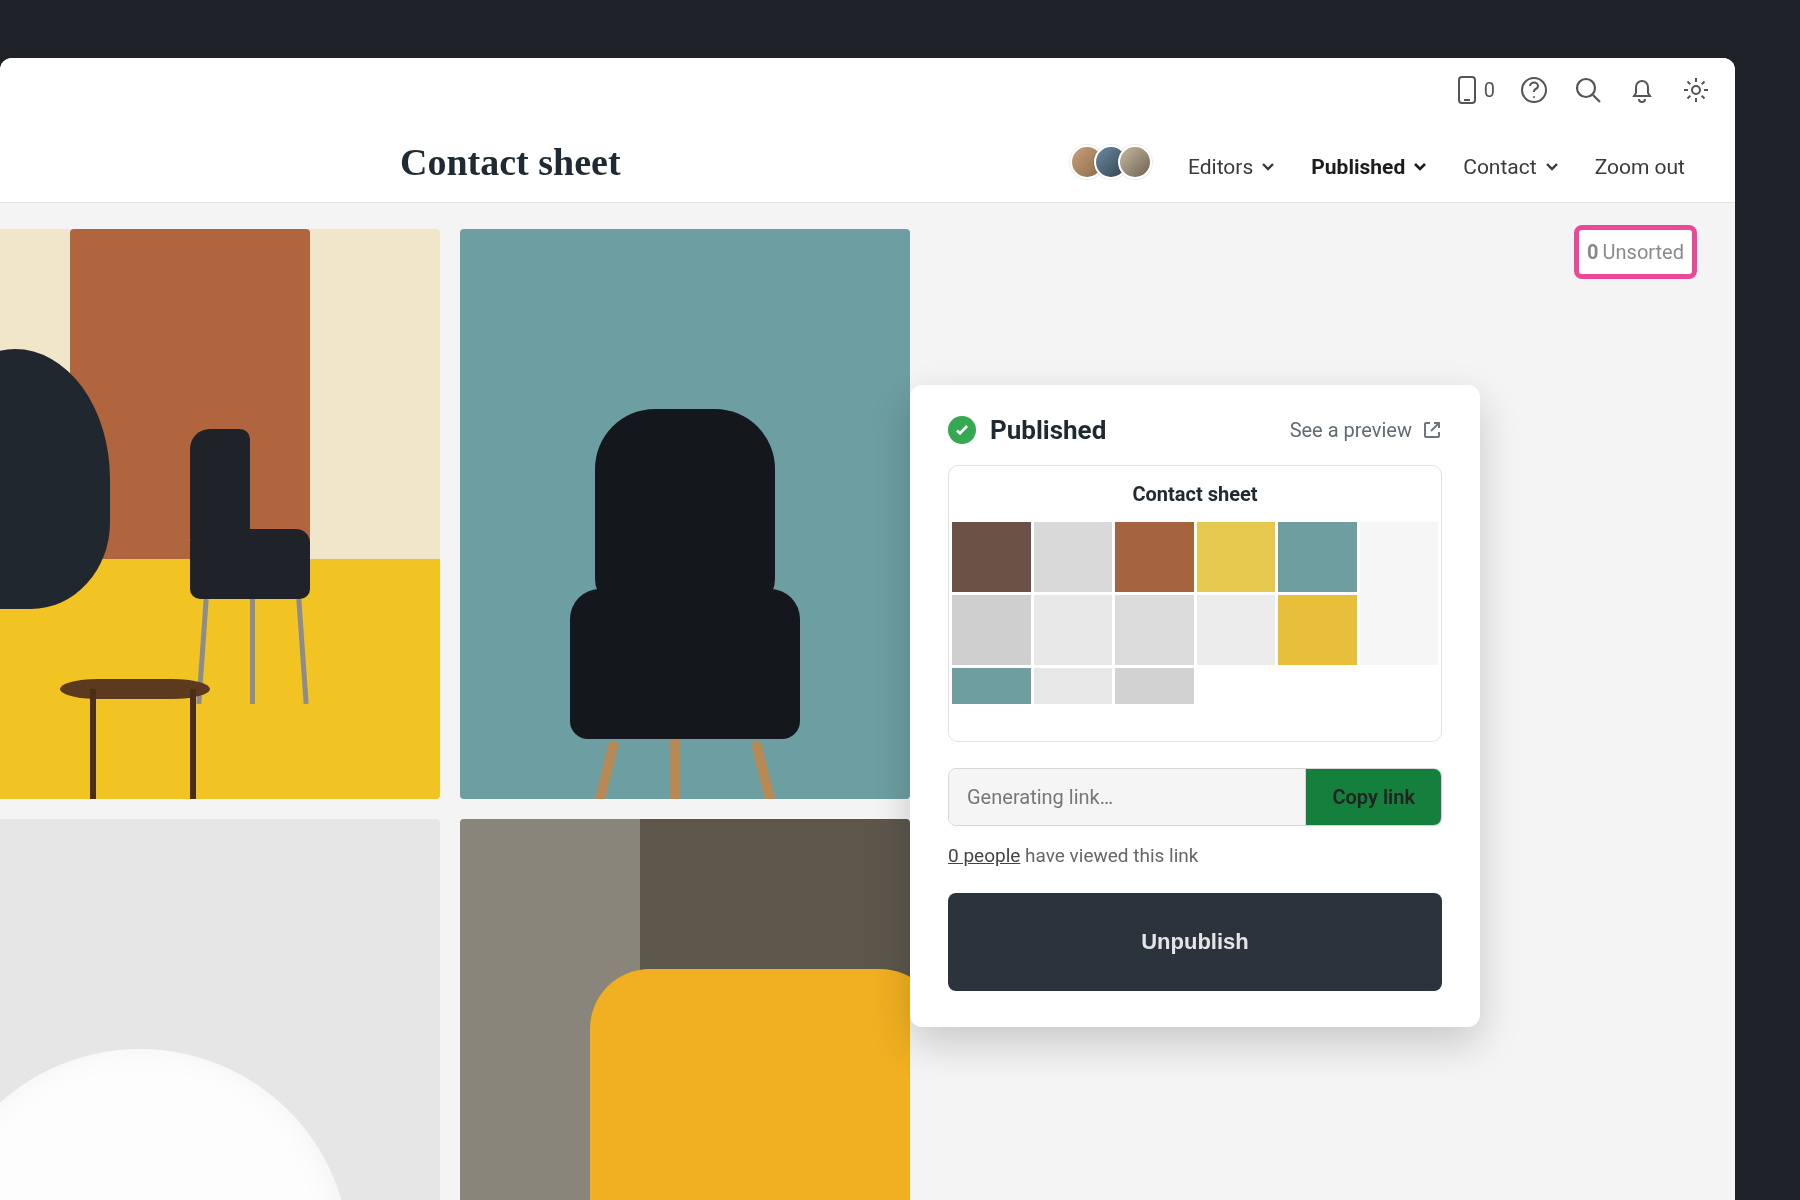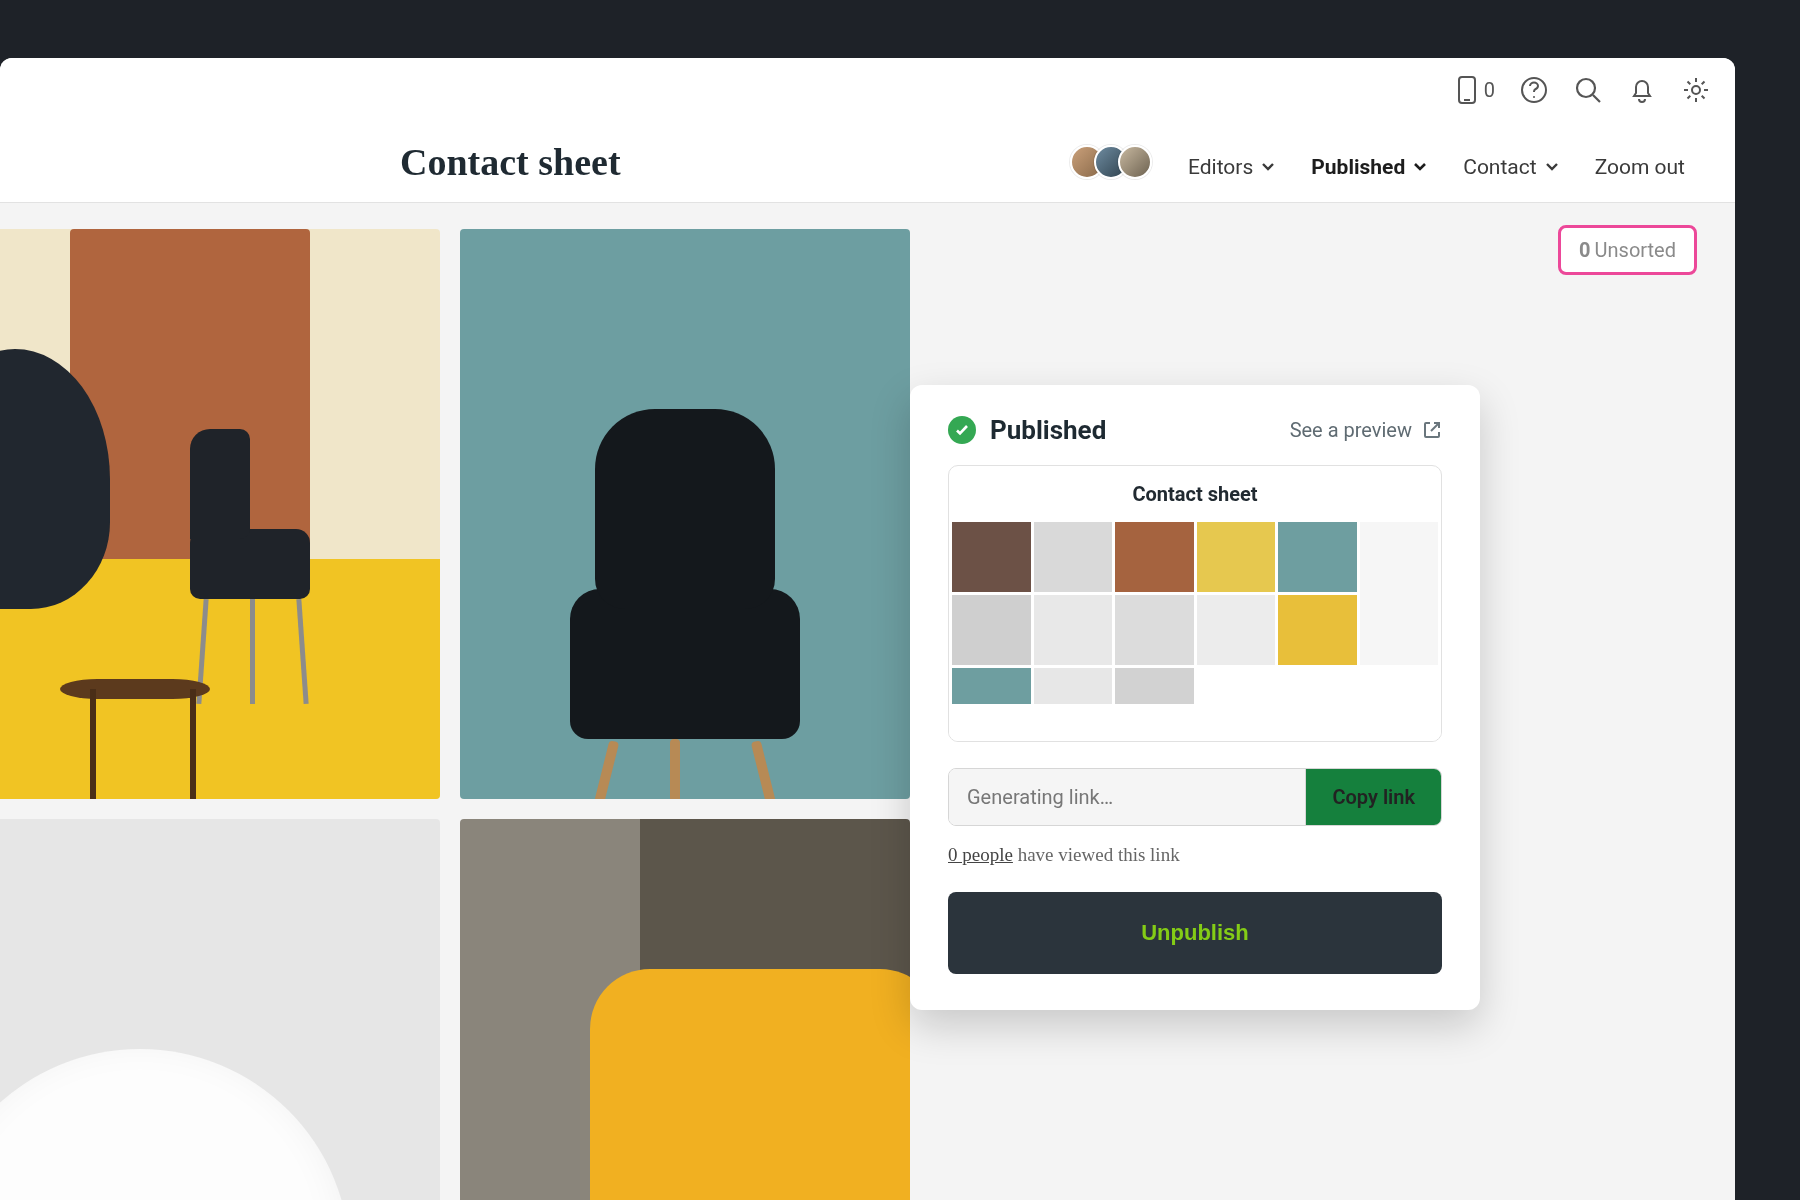--- a/index.html
+++ b/index.html
@@ -134,23 +134,23 @@
 
   .sc4{background:linear-gradient(90deg,#8a857b 0 40%,#5c564b 40%);}
   .sc4 .panel{position:absolute;left:130px;bottom:-20px;width:350px;height:440px;background:#f1b021;border-radius:60px 60px 0 0;}
 
   
   .unsorted{
     position:absolute;
     top:22px;
     right:38px;
     background:#fff;
-    border:3px solid #ec4899;
+    border:5px solid #ec4899;
     border-radius:8px;
-    padding:10px 18px;
+    padding:10px 8px;
     font-size:20px;
     color:#8a8a8a;
   }
   .unsorted b{color:#8a8a8a;font-weight:700;margin-right:4px;}
 
   
   .popover{
     position:absolute;
     top:182px;
     left:910px;
@@ -185,27 +185,27 @@
   .mini-grid .c14{background:#d2d2d2;height:36px;}
   .mini-grid .row3{grid-column:span 1;}
 
   .allow-row{display:flex;align-items:center;gap:16px;font-size:20px;color:#3a3a3a;padding:6px 0 26px;border-bottom:1px solid #e4e4e4;}
   .green-check{color:#34a853;}
 
   .share-hdr{display:flex;align-items:center;gap:14px;font-size:22px;font-weight:700;color:#1e2a32;margin:26px 0 18px;}
   .linkrow{display:flex;border:1px solid #d6d6d6;border-radius:8px;overflow:hidden;}
   .linkrow .field{flex:1;background:#f5f5f5;padding:16px 18px;font-size:20px;color:#777;}
   .linkrow .copy{padding:16px 26px;font-size:20px;font-weight:600;color:#222;background:#15803d;border-left:1px solid #d6d6d6;cursor:pointer;}
-  .viewers{font-size:19px;color:#666;margin:18px 0 26px;font-family:Liberation Serif, serif;}
+  .viewers{font-size:19px;color:#666;margin:18px 0 26px;}
   .viewers u{color:#444;}
   .unpublish{
     width:100%;
-    padding:28px;
+    padding:36px;
     background:#2b343c;
-    color:#84cc16;
+    color:#e5e5e5;
     font-size:22px;
     font-weight:600;
     border:none;
     border-radius:8px;
     cursor:pointer;
   }
 
   svg{display:block;}
 </style>
 </head>

